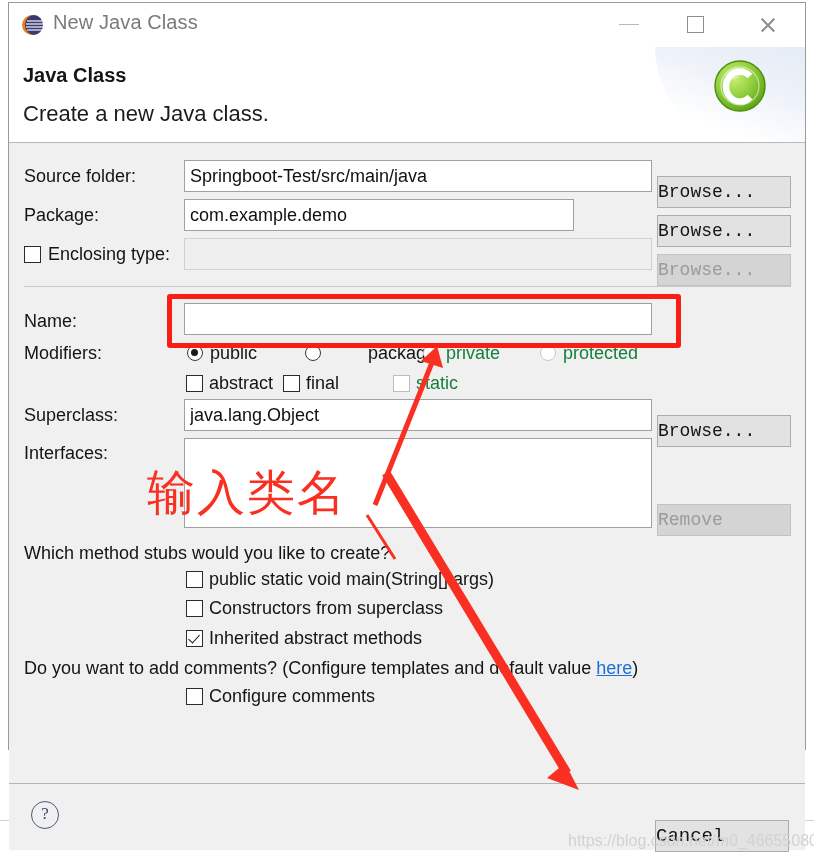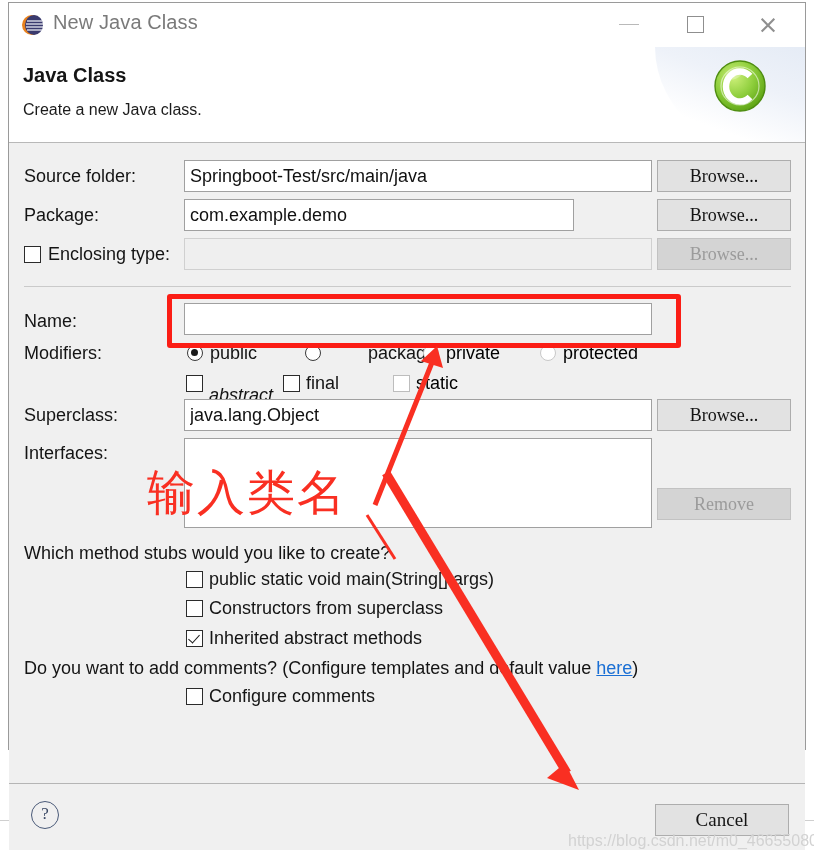--- a/index.html
+++ b/index.html
@@ -90,21 +90,21 @@
   }
   .header-title {
     position: absolute;
     left: 14px; top: 17px;
     font-size: 20px; font-weight: bold;
     color: #151515;
   }
   .header-desc {
     position: absolute;
     left: 14px; top: 54px;
-    font-size: 16px;
+    font-size: 22px;
     color: #1b1b1b;
   }
   .banner-swoosh {
     position: absolute;
     right: -30px; top: -30px;
     width: 180px; height: 150px;
     background: linear-gradient(200deg, #dfe7f3 0%, #eef2f9 45%, #ffffff 72%);
     border-bottom-left-radius: 150px 120px;
   }
   .banner-icon {
@@ -143,24 +143,24 @@
     background: #efefef;
     border-color: #d0d0d0;
   }
   .btn {
     position: absolute;
     background: #e2e2e2;
     border: 1px solid #adadad;
     box-sizing: border-box;
     font-size: 18px;
     color: #141414;
-    font-family: Liberation Serif, serif;
-    text-align: center;
+    font-family: Liberation Mono, monospace;
     line-height: 1;
     cursor: default;
+    margin-top: 16px;
   }
   .btn.disabled {
     background: #d4d4d4;
     border-color: #c2c2c2;
     color: #9b9b9b;
   }
 
   .hr {
     position: absolute;
     height: 1px;
@@ -201,21 +201,21 @@
     width: 7px; height: 7px;
     border-radius: 50%;
     background: #1a1a1a;
   }
   .opt-label {
     position: absolute;
     font-size: 18px;
     color: #141414;
     white-space: nowrap;
   }
-  .opt-label.disabled { color: #000000; }
+  .opt-label.disabled { color: #15803d; }
 
   .statictext {
     position: absolute;
     font-size: 18px;
     color: #141414;
     white-space: nowrap;
   }
   .link {
     color: #1a6fd4;
     text-decoration: underline;
@@ -372,21 +372,21 @@
       <div class="rb" style="left:296px; top:202px;"></div>
       <div class="opt-label" style="left:319px; top:200px;margin-left:40px;">package</div>
 
       <div class="rb disabled" style="left:414px; top:202px;"></div>
       <div class="opt-label disabled" style="left:437px; top:200px;">private</div>
 
       <div class="rb disabled" style="left:531px; top:202px;"></div>
       <div class="opt-label disabled" style="left:554px; top:200px;">protected</div>
 
       <div class="cb" style="left:177px; top:232px;"></div>
-      <div class="opt-label" style="left:200px; top:242px;font-style:italic;">abstract</div>
+      <div class="opt-label" style="left:200px; top:230px;">abstract</div>
 
       <div class="cb" style="left:274px; top:232px;"></div>
       <div class="opt-label" style="left:297px; top:230px;">final</div>
 
       <div class="cb disabled" style="left:384px; top:232px;"></div>
       <div class="opt-label disabled" style="left:407px; top:230px;">static</div>
 
       <div class="row-label" style="left:15px; top:262px;text-align:center;">Superclass:</div>
       <input class="txt" style="left: 175px; top: 256px; width: 468px; height: 32px;" type="text" value="java.lang.Object">
       <div class="btn" style="left:648px; top:256px; width:134px; height:32px; line-height:30px;">Browse...</div>

